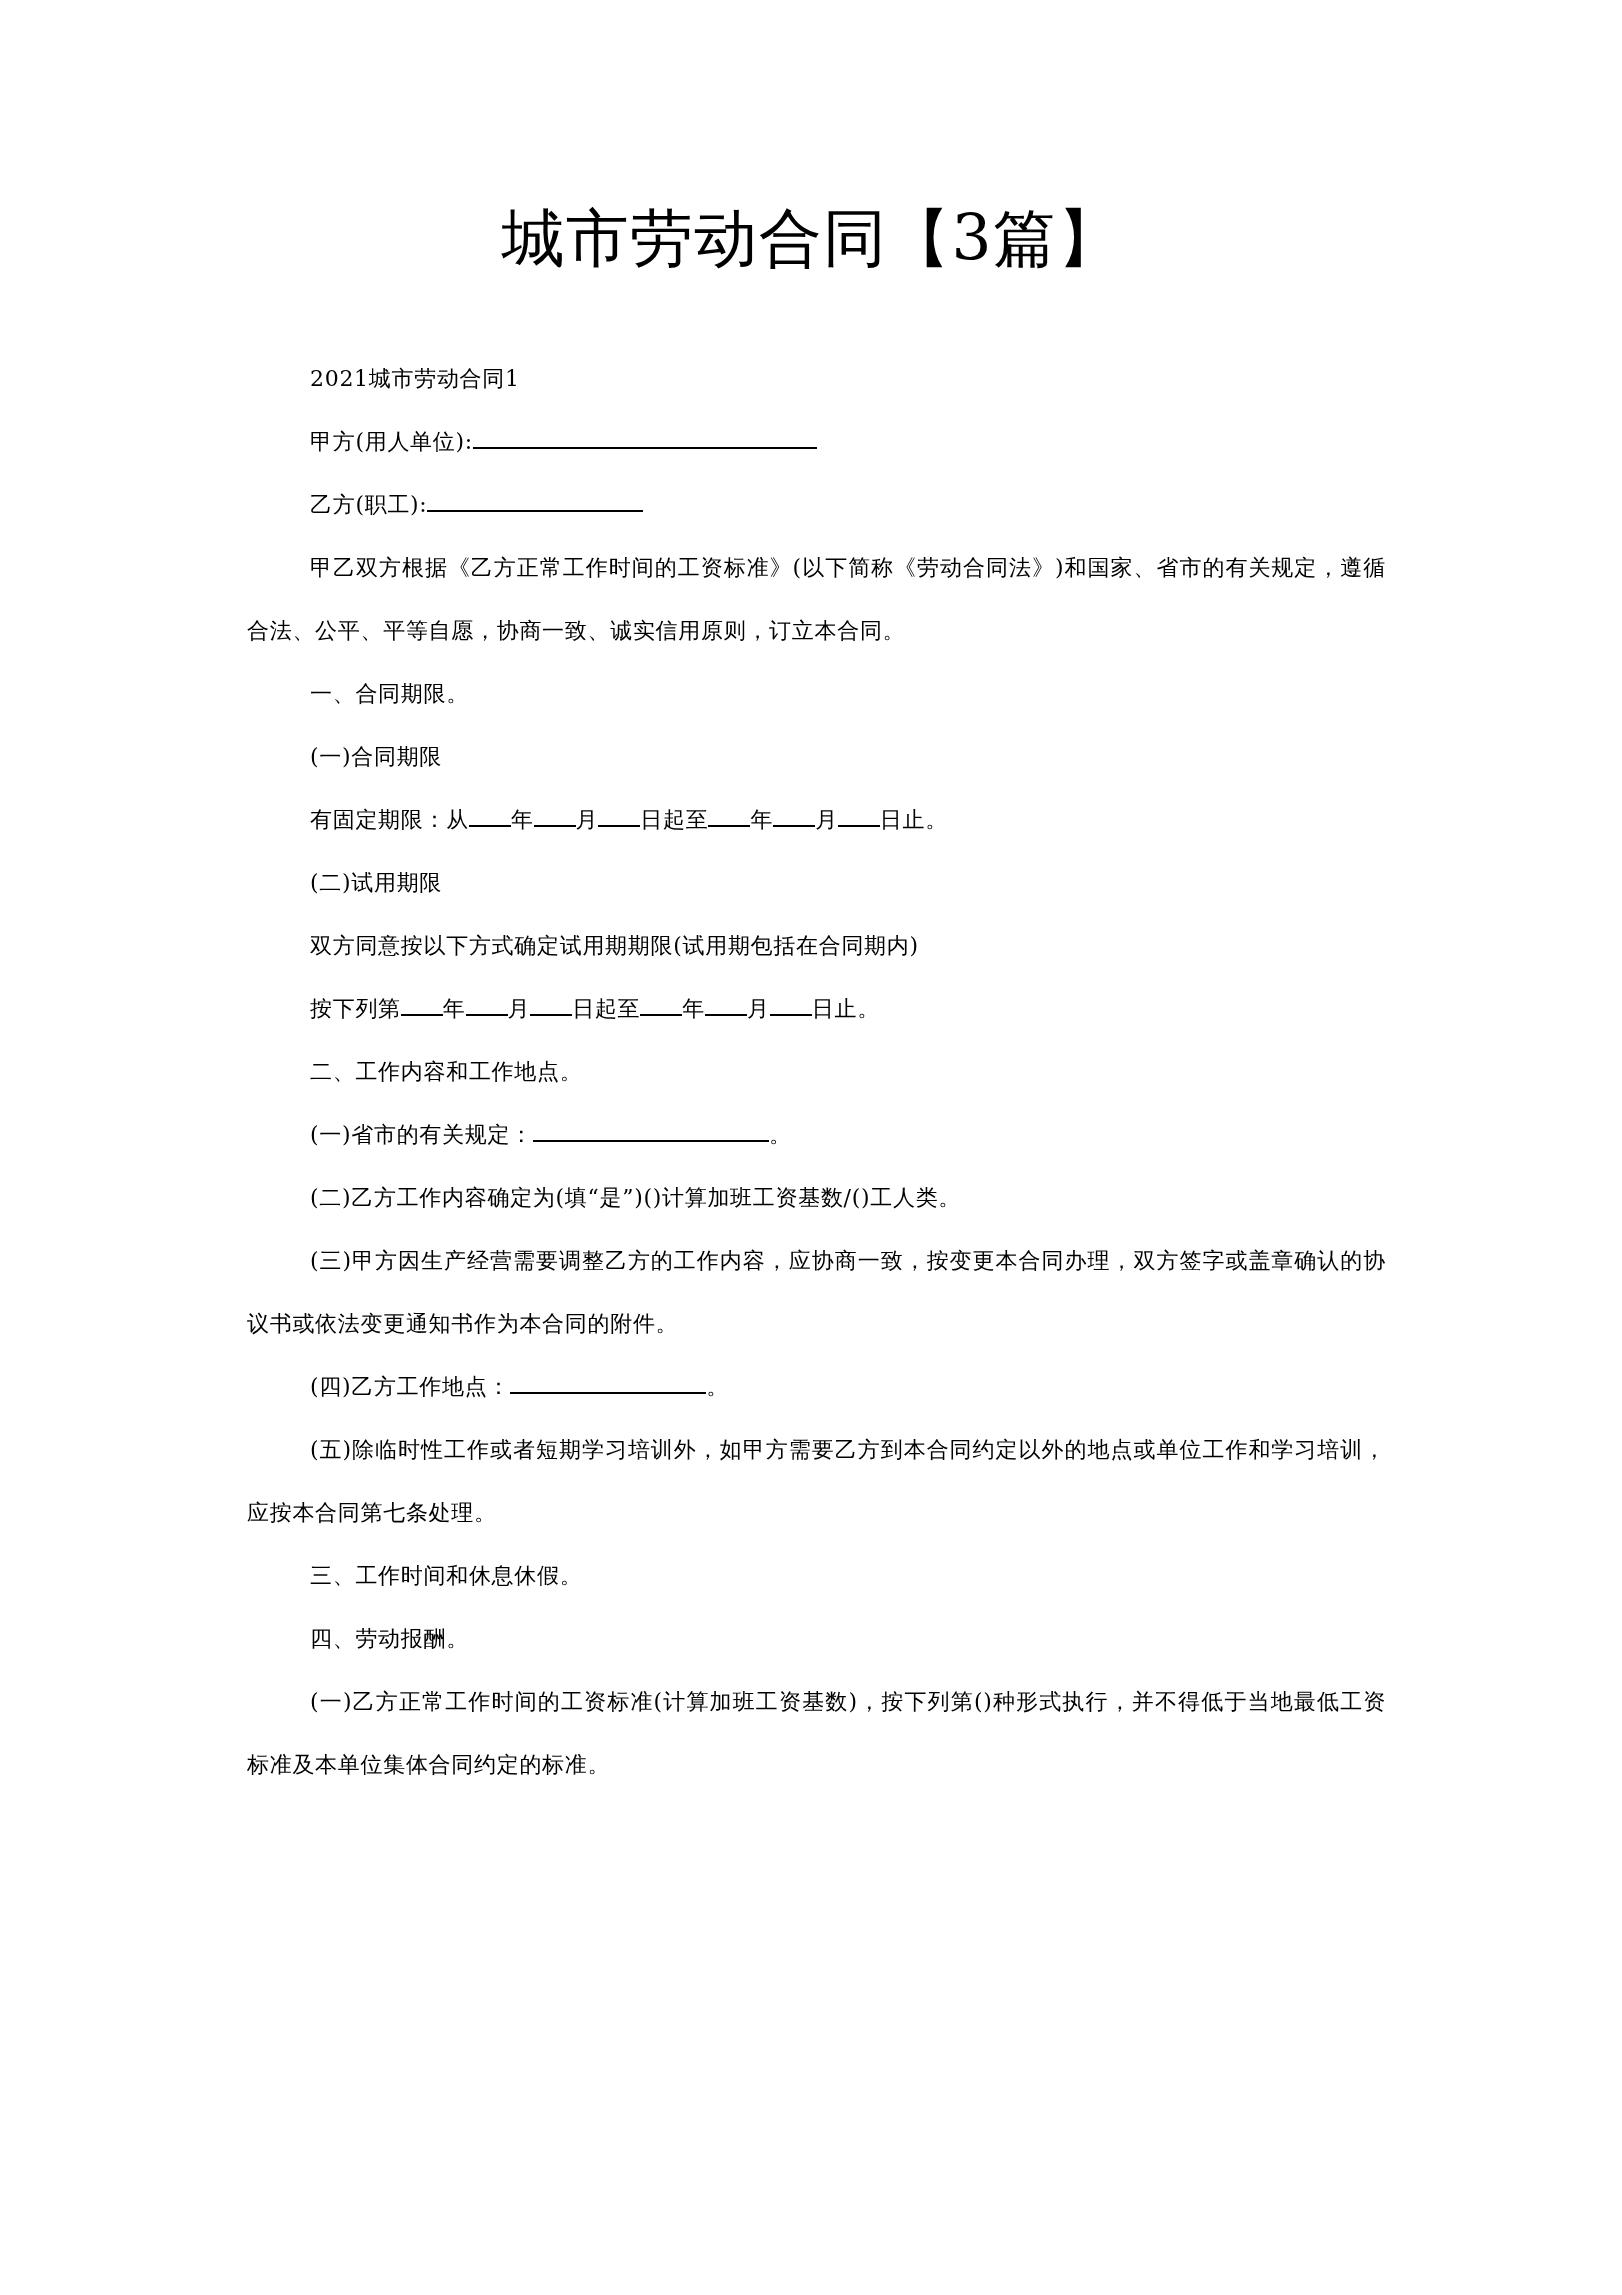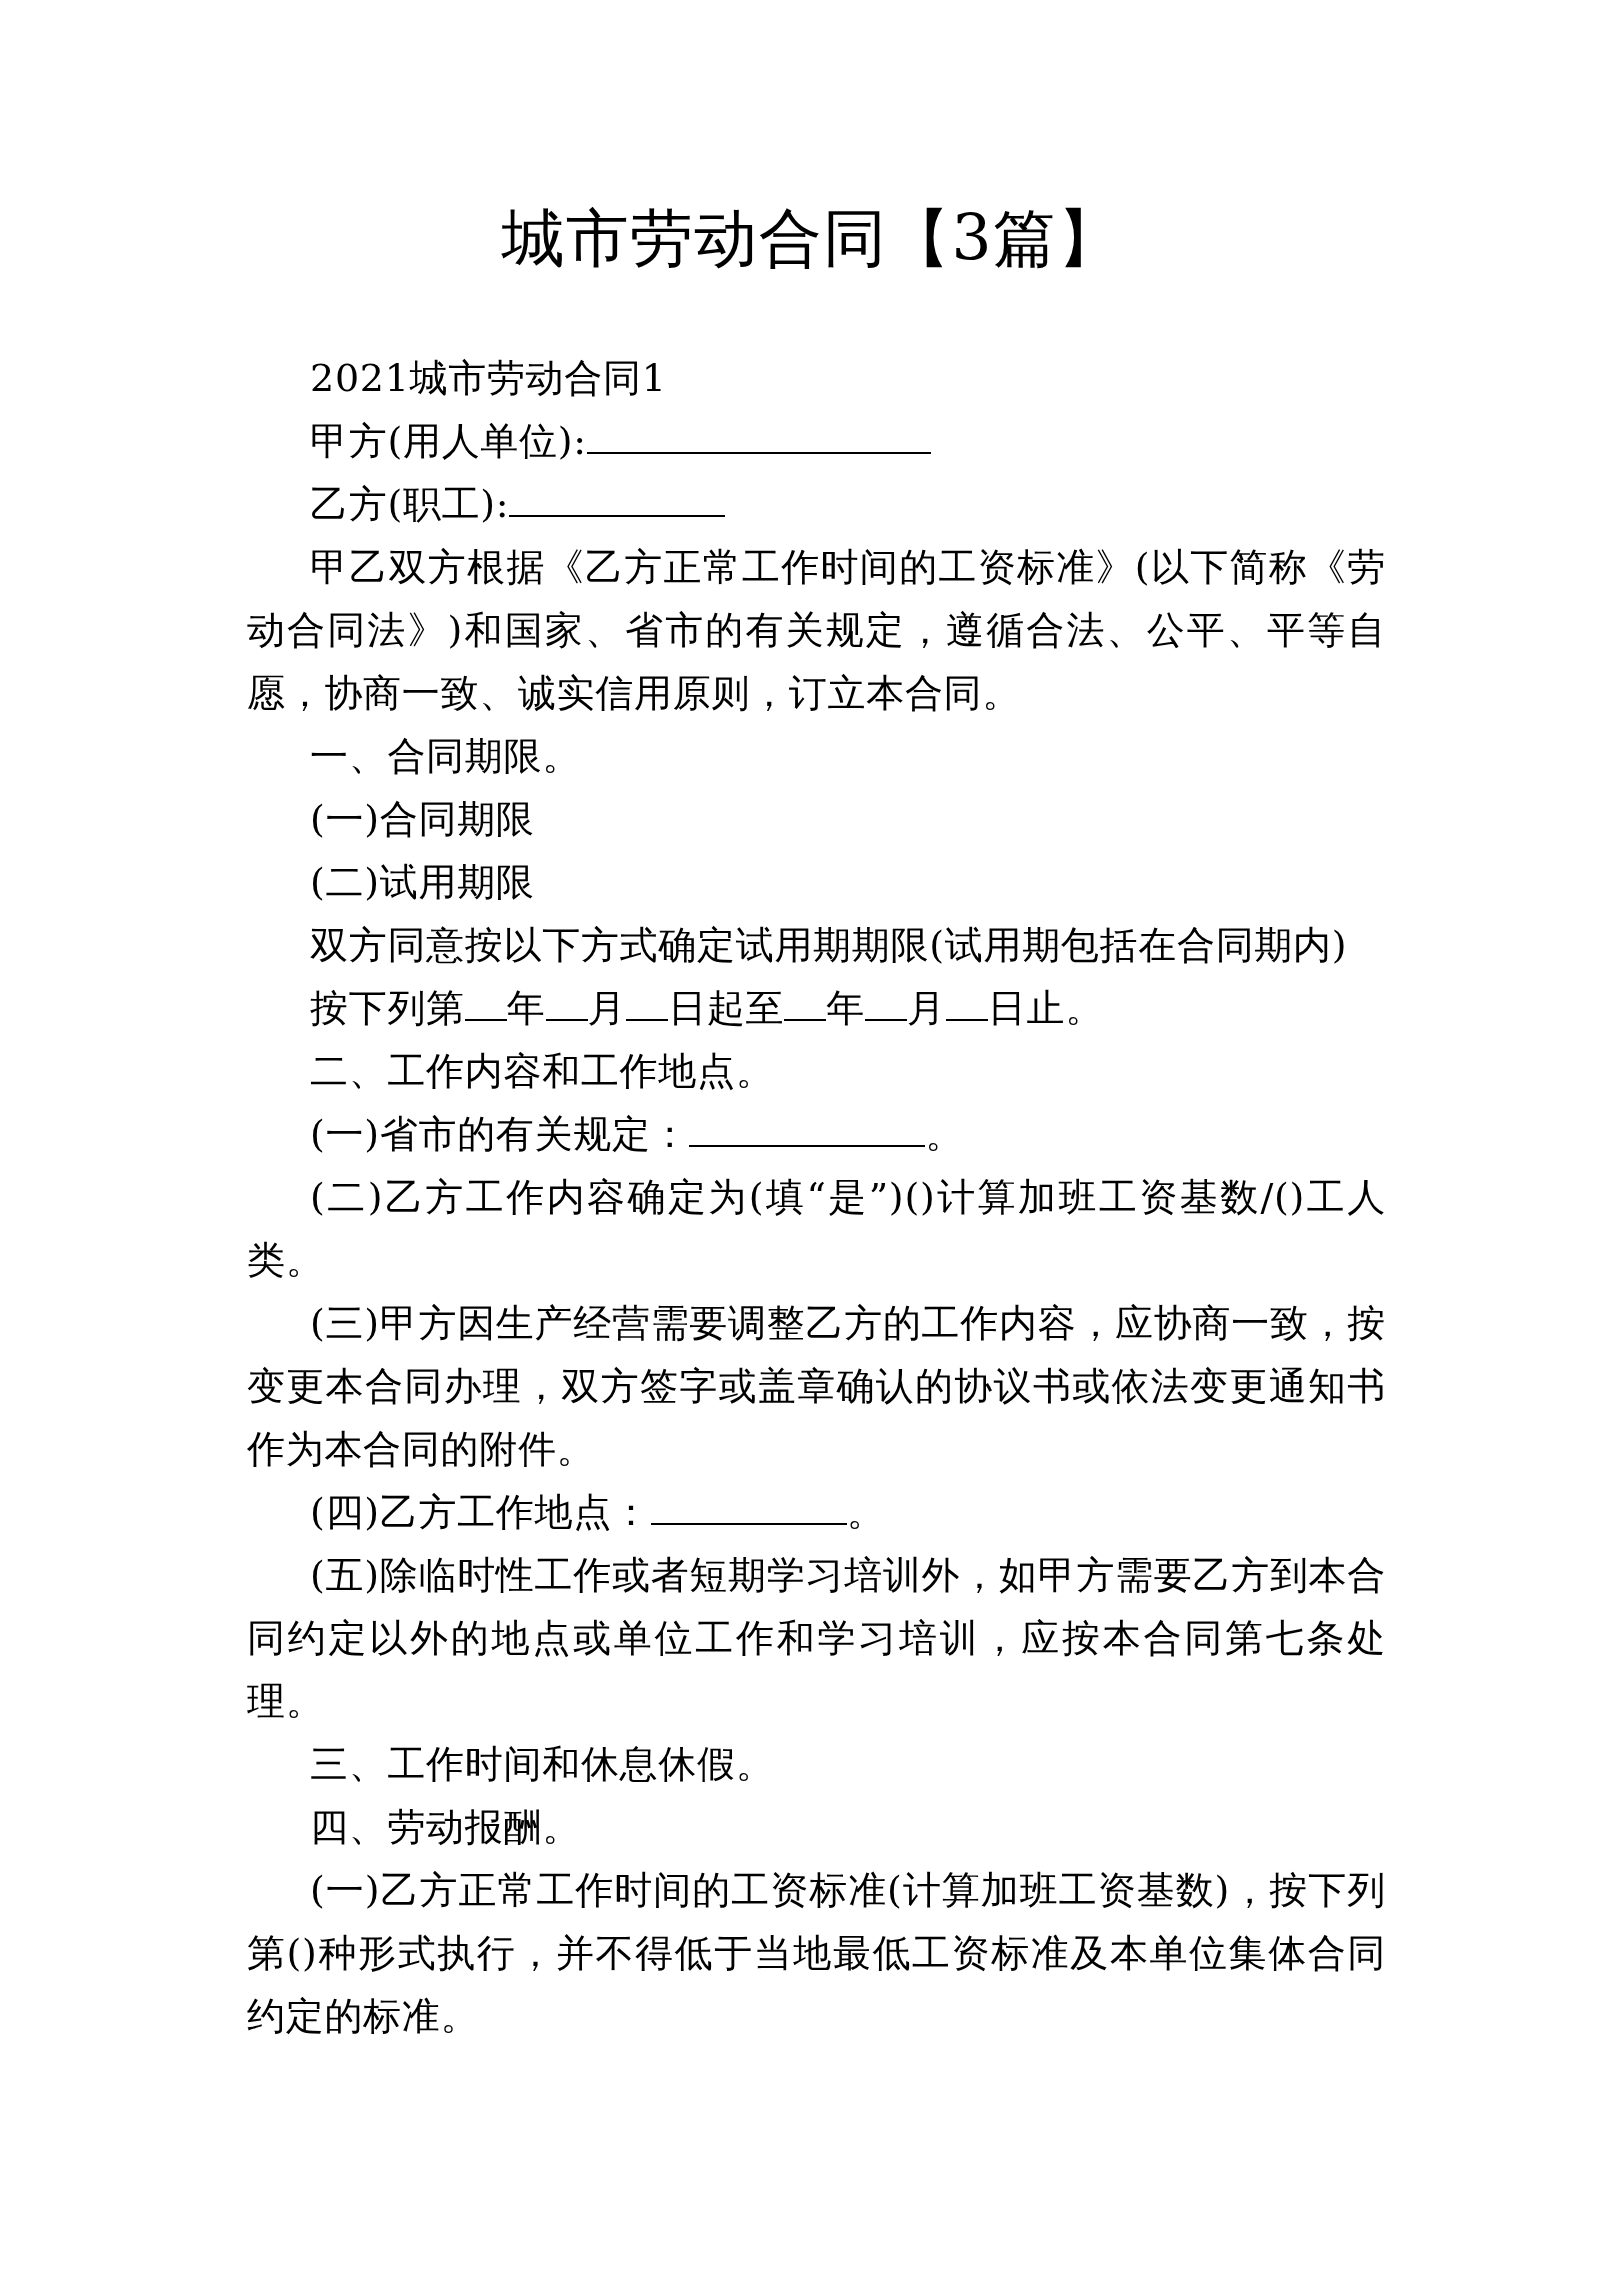--- a/index.html
+++ b/index.html
@@ -30,21 +30,21 @@
       font-size: 63px;
       line-height: 85px;
       letter-spacing: 1.3px;
       font-family: "DejaVu Serif", "Liberation Serif", serif;
     }
     .body {
       position: absolute;
       left: 247px;
       top: 347px;
       width: 1139px;
-      font-size: 38px;
+      font-size: 22px;
       line-height: 63px;
       letter-spacing: 0.7px;
     }
     .p {
       margin: 0;
       padding: 0;
       text-indent: 63px;
       text-align: justify;
       word-break: break-all;
     }
@@ -74,20 +74,21 @@
 
     <p class="p"><span>甲方(用人单位):</span><span class="blank b-employer"></span></p>
 
     <p class="p"><span>乙方(职工):</span><span class="blank b-employee"></span></p>
 
     <p class="p">甲乙双方根据《乙方正常工作时间的工资标准》(以下简称《劳动合同法》)和国家、省市的有关规定，遵循合法、公平、平等自愿，协商一致、诚实信用原则，订立本合同。</p>
 
     <p class="p">一、合同期限。</p>
     <p class="p">(一)合同期限</p>
 
+    <p class="p"><span>有固定期限：从</span><span class="blank short"></span><span>年</span><span class="blank short"></span><span>月</span><span class="blank short"></span><span>日起至</span><span class="blank short"></span><span>年</span><span class="blank short"></span><span>月</span><span class="blank short"></span><span>日止。</span></p>
 
     <p class="p">(二)试用期限</p>
     <p class="p">双方同意按以下方式确定试用期期限(试用期包括在合同期内)</p>
 
     <p class="p"><span>按下列第</span><span class="blank short"></span><span>年</span><span class="blank short"></span><span>月</span><span class="blank short"></span><span>日起至</span><span class="blank short"></span><span>年</span><span class="blank short"></span><span>月</span><span class="blank short"></span><span>日止。</span></p>
 
     <p class="p">二、工作内容和工作地点。</p>
 
     <p class="p"><span>(一)省市的有关规定：</span><span class="blank b-content"></span><span>。</span></p>
 

